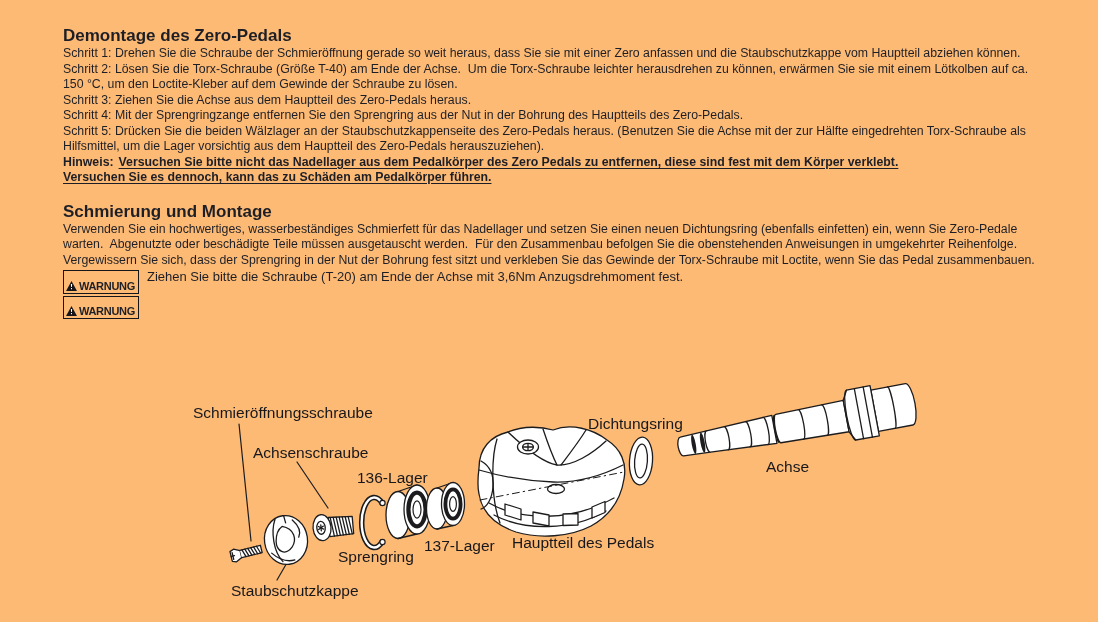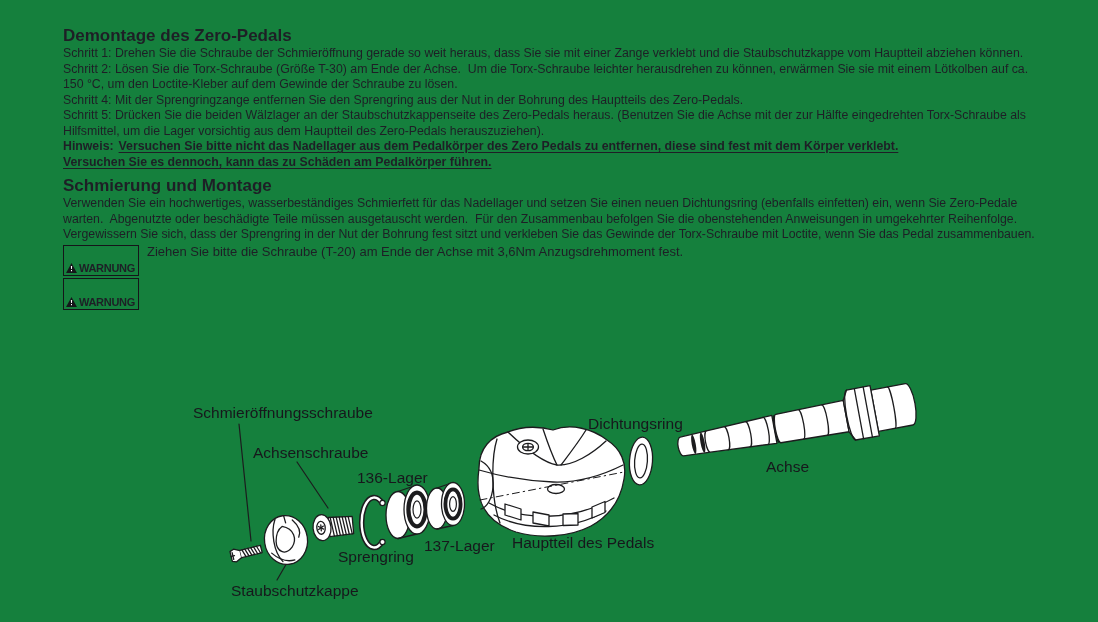--- a/index.html
+++ b/index.html
@@ -1,41 +1,42 @@
 <!DOCTYPE html>
 <html><head>
 <meta charset="utf-8">
 <style>
   html,body{margin:0;padding:0;background:#fff;}
-  .page{position:relative;width:1098px;height:622px;background:#15803d;overflow:hidden;
+  .page{position:relative;width:1098px;height:622px;background:#fdba74;overflow:hidden;
         font-family:"Liberation Sans","DejaVu Sans",sans-serif;color:#1e1f26;}
   .doc{position:absolute;left:63px;top:26px;width:980px;}
   .doc h1{font-size:17px;line-height:20px;margin:0;font-weight:bold;}
-  .doc h1.mt{margin-top:6px;}
+  .doc h1.mt{margin-top:16px;}
   .doc p{margin:0;font-size:12.3px;line-height:15.5px;white-space:pre-wrap;}
   .b{font-weight:bold;text-align:center;}
   .u{text-decoration:underline;text-underline-offset:2px;text-decoration-thickness:1.2px;}
   .nl{margin-right:5px;}
   .warn{display:flex;align-items:flex-start;margin-top:1px;}
   .badge{display:inline-flex;align-items:center;gap:2px;border:1.6px solid #15151a;
-         padding:16px 3px 0 2px;height:13.5px;font-size:11px;font-weight:bold;
+         padding:8px 3px 0 2px;height:13.5px;font-size:11px;font-weight:bold;
          letter-spacing:-0.3px;margin:1px 8px 0 0;flex:none;box-sizing:content-box;}
   .wtext{font-weight:normal;font-size:13px;line-height:15.5px;}
   svg.diagram{position:absolute;left:0;top:0;}
   svg text{font-family:"Liberation Sans","DejaVu Sans",sans-serif;}
 </style>
 </head>
 <body>
 
 <div class="page">
 
   <div class="doc">
     <h1>Demontage des Zero-Pedals</h1>
-    <p>Schritt 1: Drehen Sie die Schraube der Schmieröffnung gerade so weit heraus, dass Sie sie mit einer Zange verklebt und die Staubschutzkappe vom Hauptteil abziehen können.</p>
-    <p>Schritt 2: Lösen Sie die Torx-Schraube (Größe T-30) am Ende der Achse.  Um die Torx-Schraube leichter herausdrehen zu können, erwärmen Sie sie mit einem Lötkolben auf ca. 150 °C, um den Loctite-Kleber auf dem Gewinde der Schraube zu lösen.</p>
+    <p>Schritt 1: Drehen Sie die Schraube der Schmieröffnung gerade so weit heraus, dass Sie sie mit einer Zero anfassen und die Staubschutzkappe vom Hauptteil abziehen können.</p>
+    <p>Schritt 2: Lösen Sie die Torx-Schraube (Größe T-40) am Ende der Achse.  Um die Torx-Schraube leichter herausdrehen zu können, erwärmen Sie sie mit einem Lötkolben auf ca. 150 °C, um den Loctite-Kleber auf dem Gewinde der Schraube zu lösen.</p>
+    <p>Schritt 3: Ziehen Sie die Achse aus dem Hauptteil des Zero-Pedals heraus.</p>
     <p>Schritt 4: Mit der Sprengringzange entfernen Sie den Sprengring aus der Nut in der Bohrung des Hauptteils des Zero-Pedals.</p>
     <p>Schritt 5: Drücken Sie die beiden Wälzlager an der Staubschutzkappenseite des Zero-Pedals heraus. (Benutzen Sie die Achse mit der zur Hälfte eingedrehten Torx-Schraube als Hilfsmittel, um die Lager vorsichtig aus dem Hauptteil des Zero-Pedals herauszuziehen).</p>
     <p class="note"><b class="nl">Hinweis:</b><span class="b u">Versuchen Sie bitte nicht das Nadellager aus dem Pedalkörper des Zero Pedals zu entfernen, diese sind fest mit dem Körper verklebt.</span><br><span class="b u">Versuchen Sie es dennoch, kann das zu Schäden am Pedalkörper führen.</span></p>
     <h1 class="mt">Schmierung und Montage</h1>
     <p>Verwenden Sie ein hochwertiges, wasserbeständiges Schmierfett für das Nadellager und setzen Sie einen neuen Dichtungsring (ebenfalls einfetten) ein, wenn Sie Zero-Pedale warten.  Abgenutzte oder beschädigte Teile müssen ausgetauscht werden.  Für den Zusammenbau befolgen Sie die obenstehenden Anweisungen in umgekehrter Reihenfolge.  Vergewissern Sie sich, dass der Sprengring in der Nut der Bohrung fest sitzt und verkleben Sie das Gewinde der Torx-Schraube mit Loctite, wenn Sie das Pedal zusammenbauen.</p>
 
     <div class="warn">
       <span class="badge">
         <svg width="11" height="10" viewBox="0 0 12 11">
             <path d="M6 0L12 11H0Z" fill="#15151a"></path>

